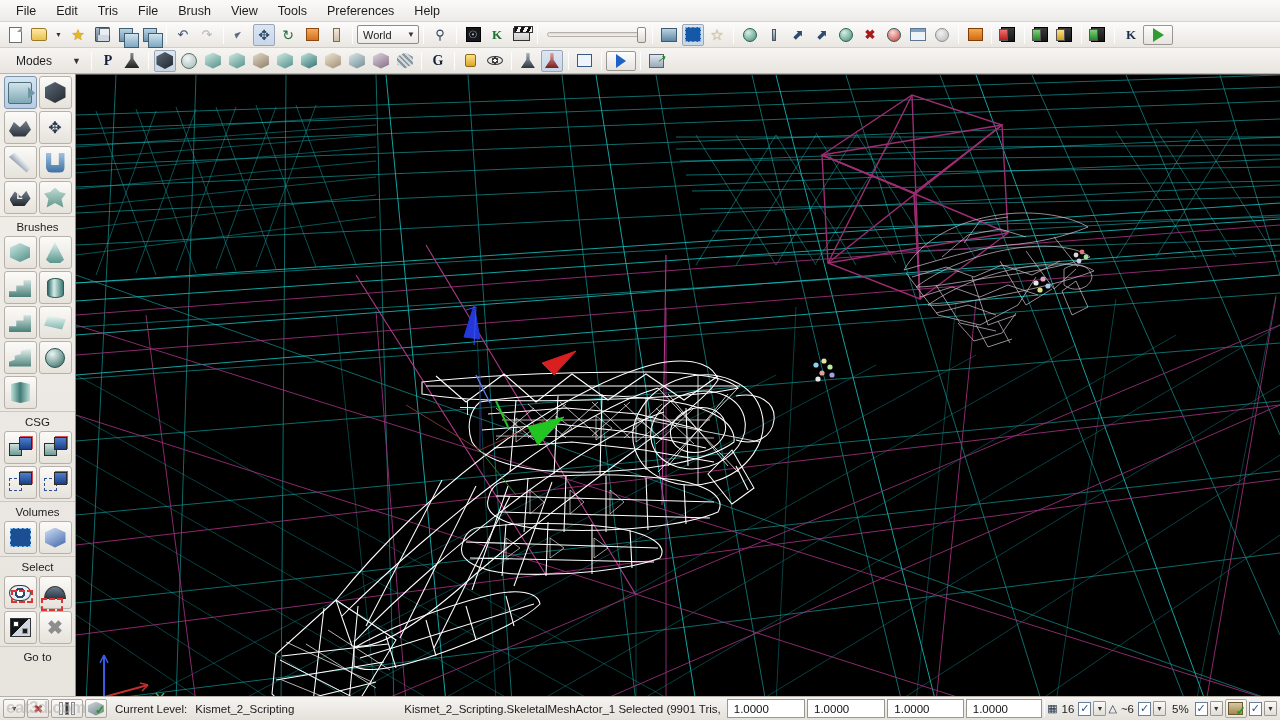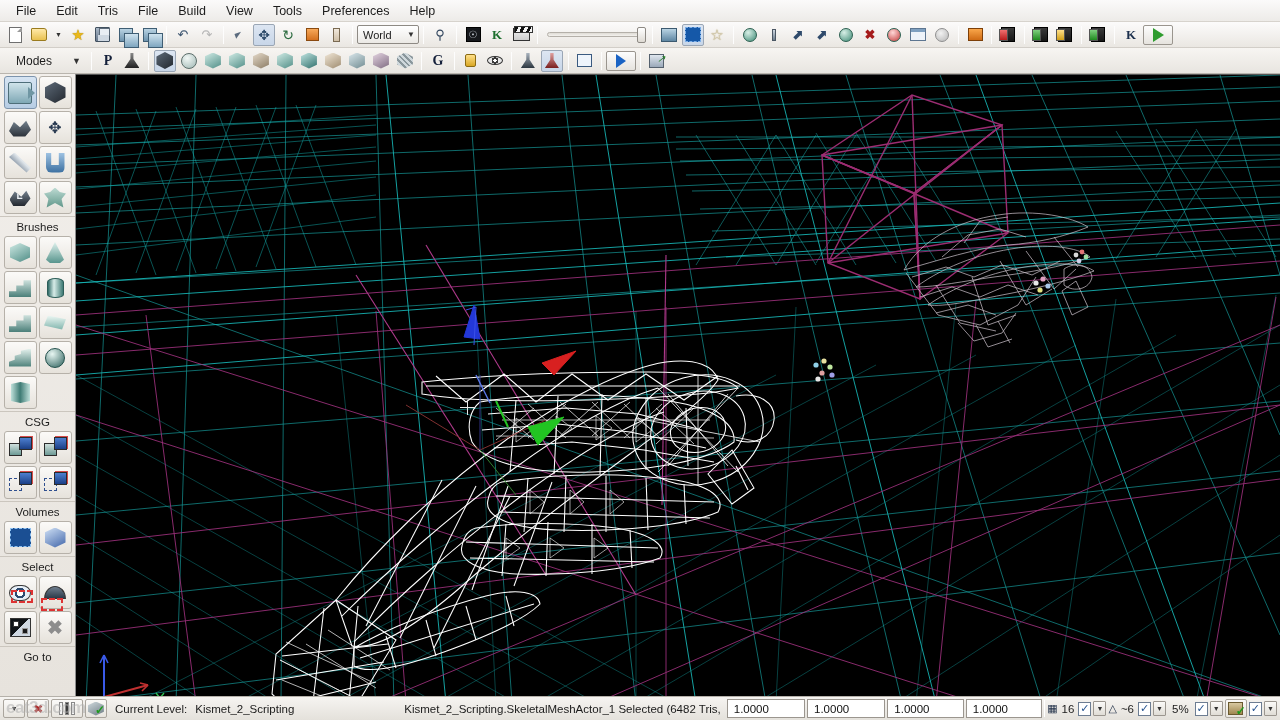--- a/index.html
+++ b/index.html
@@ -344,21 +344,21 @@
 </head>
 <body>
 
 <div id="app">
 
   <div class="menubar">
     <div class="menu-item">File</div>
     <div class="menu-item">Edit</div>
     <div class="menu-item">Tris</div>
     <div class="menu-item">File</div>
-    <div class="menu-item">Build</div>
+    <div class="menu-item">Brush</div>
     <div class="menu-item">View</div>
     <div class="menu-item">Tools</div>
     <div class="menu-item">Preferences</div>
     <div class="menu-item">Help</div>
   </div>
 
   <div class="toolbar">
     <div class="tbtn">
         <span class="doc g"></span>
       </div>
@@ -1094,21 +1094,21 @@
           <i style="display:block;width:4px;height:13px;background:#f4f4f4;border:1px solid #888"></i>
         </span>
     </div>
     <div class="sb-tool">
       <span style="position:relative;display:block;width:16px;height:14px;background:linear-gradient(150deg,#cfd8dc,#6a7a82);clip-path:polygon(50% 0,100% 26%,100% 74%,50% 100%,0 74%,0 26%)"></span>
       <span style="position:absolute;right:1px;bottom:0;color:#1d9b1d;font-size:12px;font-weight:bold">✓</span>
     </div>
     <div class="status-text">Current Level:</div>
     <div class="status-text" style="padding-left:2px">Kismet_2_Scripting</div>
     <div style="flex:0 0 96px"></div>
-    <div class="status-text">Kismet_2_Scripting.SkeletalMeshActor_1 Selected (6482 Tris,</div>
+    <div class="status-text">Kismet_2_Scripting.SkeletalMeshActor_1 Selected (9901 Tris,</div>
     <div class="sb-field" style="width:84px">1.0000</div>
     <div class="sb-field" style="width:84px">1.0000</div>
     <div class="sb-field" style="width:82px">1.0000</div>
     <div class="sb-field" style="width:82px">1.0000</div>
     <div class="sb-sep"></div>
     <span class="grid-glyph">▦</span>
     <span style="padding:0 2px">16</span>
     <div class="chk">✓</div>
     <div class="mini-drop">▼</div>
     <span class="grid-glyph">△</span>

